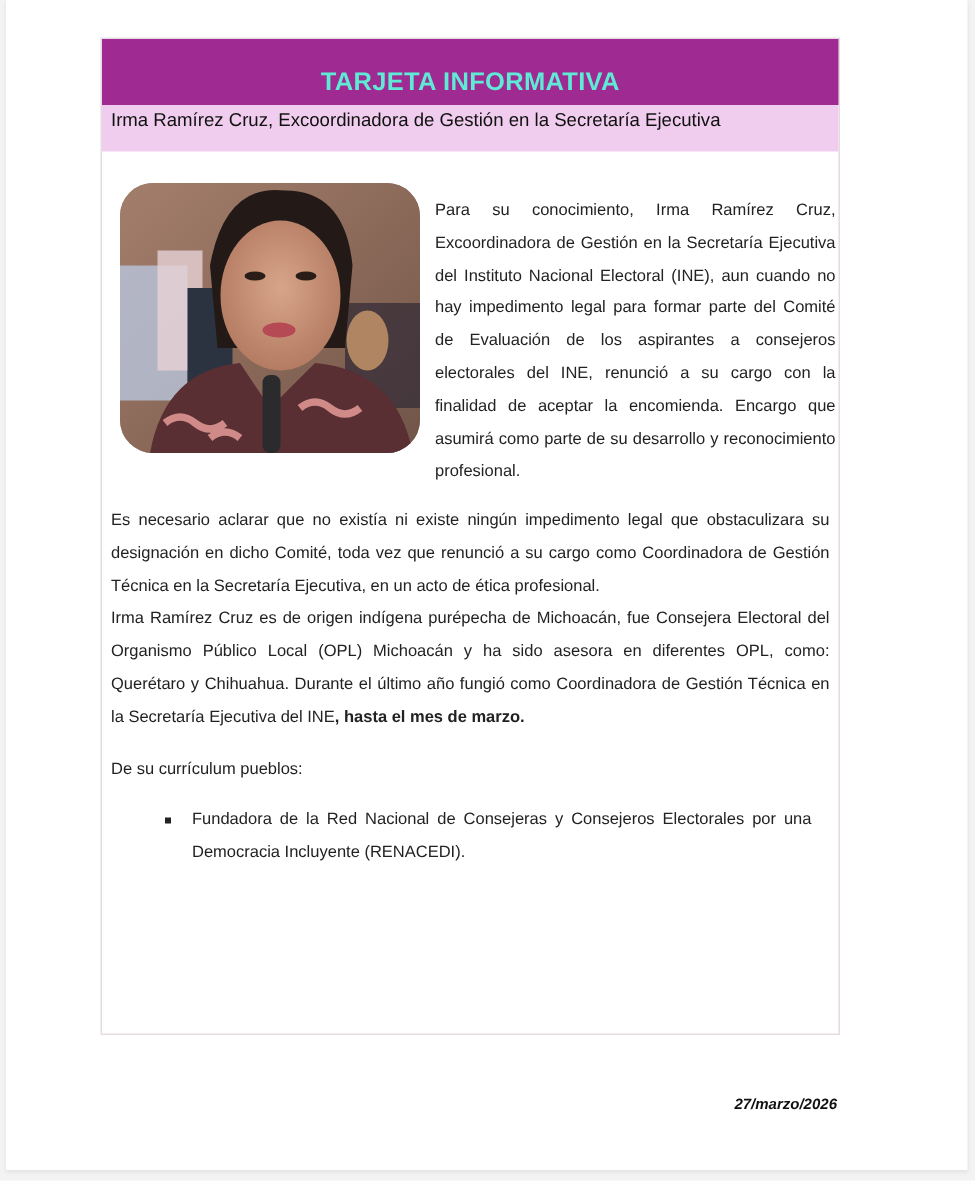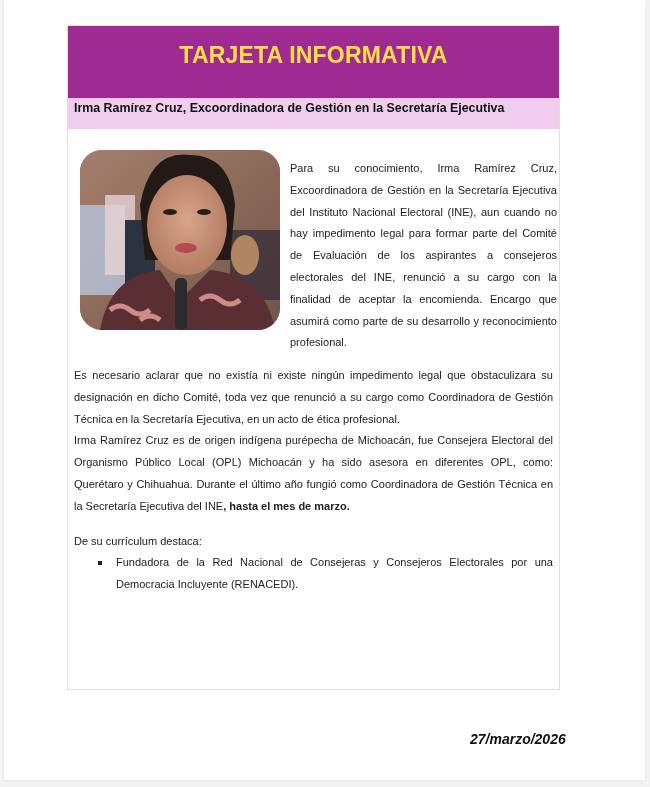--- a/index.html
+++ b/index.html
@@ -27,34 +27,34 @@
       position: absolute;
       left: 63px;
       top: 25px;
       width: 493px;
       height: 665px;
       border: 1px solid #e6dbe3;
       box-sizing: border-box;
       background: #ffffff;
     }
     .title-bar {
-      height: 72px;
+      height: 44px;
       background: #9e2a92;
-      color: #fde047;
+      color: #5eead4;
       text-align: center;
       font-weight: bold;
-      font-size: 23px;
+      font-size: 17px;
       line-height: 58px;
       letter-spacing: 0.2px;
     }
     .subtitle-bar {
       height: 31px;
       background: #f0cdee;
       color: #111111;
-      font-weight: bold;
+      font-weight: normal;
       font-size: 12.4px;
       line-height: 20px;
       padding: 0 6px;
       box-sizing: border-box;
     }
     .body {
       padding: 0 6px;
       color: #222222;
       font-size: 11px;
       line-height: 21.8px;
@@ -90,21 +90,21 @@
       margin: 0;
     }
     .bold {
       font-weight: bold;
     }
     .spacer {
       height: 13px;
     }
     ul.cv {
       list-style: none;
-      margin: 0;
+      margin: 12px;
       padding: 0 0 0 24px;
     }
     ul.cv li {
       position: relative;
       padding-left: 18px;
       text-align: justify;
     }
     ul.cv li .bullet {
       position: absolute;
       left: 0;
@@ -112,21 +112,21 @@
       width: 4px;
       height: 4px;
       background: #222;
     }
     .date {
       position: absolute;
       left: 470px;
       top: 731px;
       width: 88px;
       text-align: right;
-      font-size: 14px;
+      font-size: 10px;
       font-weight: bold;
       font-style: italic;
       color: #111111;
     }
   </style>
 </head>
 <body>
 
 <div class="page">
   <div class="card">
@@ -166,21 +166,21 @@
         </div>
         <p class="intro-text">Para su conocimiento, Irma Ramírez Cruz, Excoordinadora de Gestión en la Secretaría Ejecutiva del Instituto Nacional Electoral (INE), aun cuando no hay impedimento legal para formar parte del Comité de Evaluación de los aspirantes a consejeros electorales del INE, renunció a su cargo con la finalidad de aceptar la encomienda. Encargo que asumirá como parte de su desarrollo y reconocimiento profesional.</p>
       </div>
 
       <p class="para">Es necesario aclarar que no existía ni existe ningún impedimento legal que obstaculizara su designación en dicho Comité, toda vez que renunció a su cargo como Coordinadora de Gestión Técnica en la Secretaría Ejecutiva, en un acto de ética profesional.</p>
 
       <p class="para"><span>Irma Ramírez Cruz es de origen indígena purépecha de Michoacán, fue Consejera Electoral del Organismo Público Local (OPL) Michoacán y ha sido asesora en diferentes OPL, como: Querétaro y Chihuahua. Durante el último año fungió como Coordinadora de Gestión Técnica en la Secretaría Ejecutiva del INE</span><span class="bold">, hasta el mes de marzo.</span></p>
 
       <div class="spacer"></div>
 
-      <p class="para">De su currículum destaca:</p>
+      <p class="para">De su currículum pueblos:</p>
       <ul class="cv">
         <li>
           <span class="bullet"></span>
           <span>Fundadora de la Red Nacional de Consejeras y Consejeros Electorales por una Democracia Incluyente (RENACEDI).</span>
         </li>
       </ul>
     </div>
   </div>
 </div>
 

